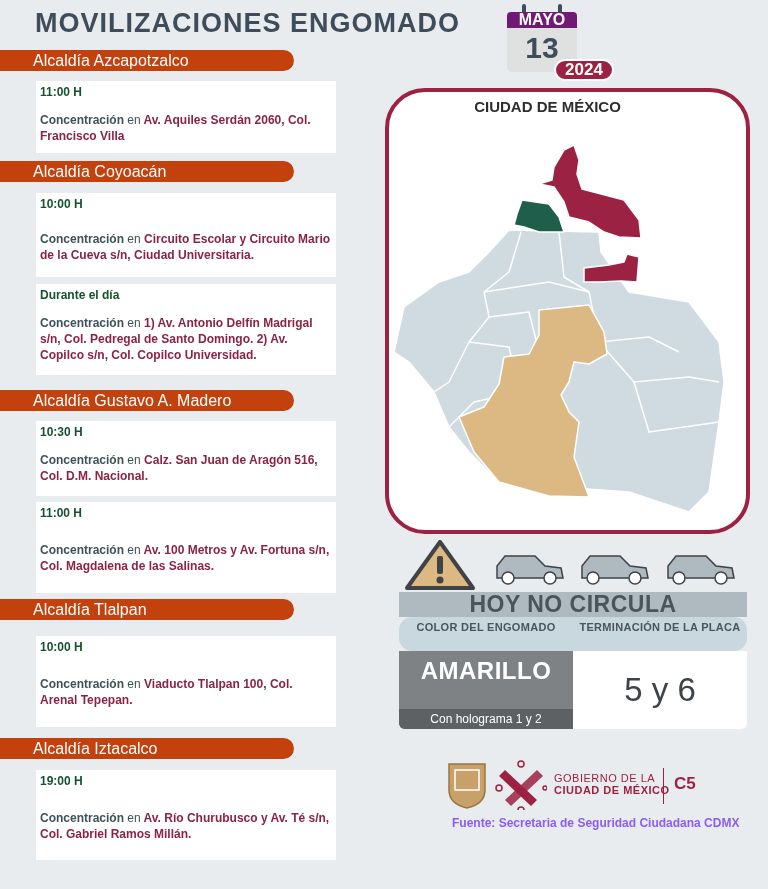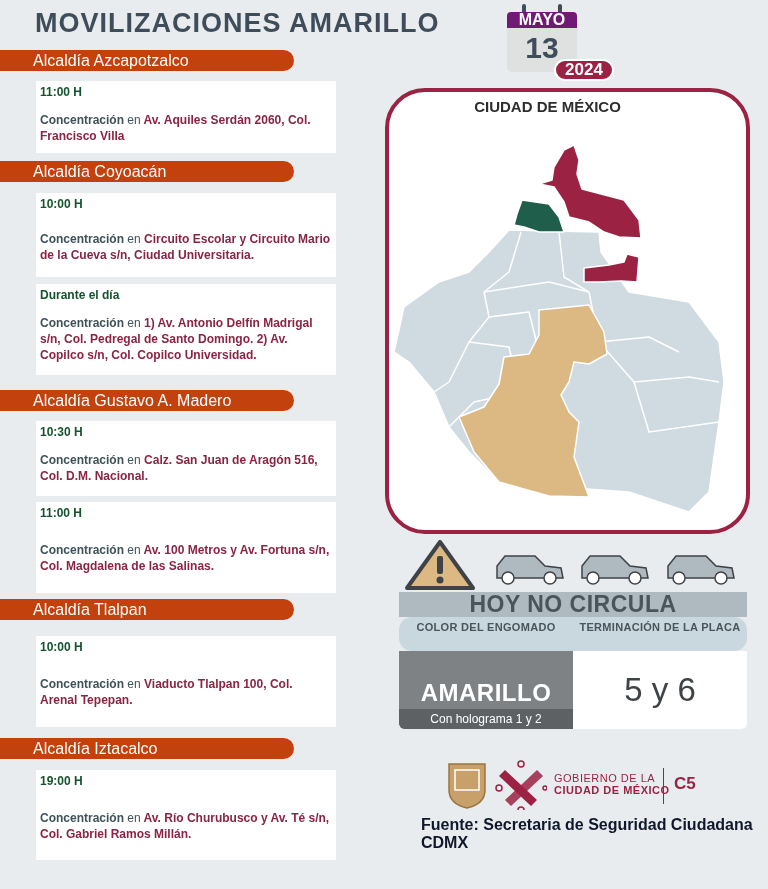--- a/index.html
+++ b/index.html
@@ -23,35 +23,35 @@
   .map-title { position: absolute; left: 0; right: 0; top: 6px; text-align: center; font-size: 15px; font-weight: bold; color: #2d2d2d; padding-right: 40px; }
   .map-svg { position: absolute; left: 0; top: 0; }
 
   .hnc-icons { position: absolute; left: 405px; top: 540px; }
   .hnc { position: absolute; left: 399px; top: 592px; width: 348px; height: 137px; border-radius: 0 0 6px 6px; overflow: hidden; }
   .hnc .h1 { height: 25px; background: #aeb9c0; color: #4a545b; font-size: 23px; font-weight: bold; text-align: center; line-height: 25px; letter-spacing: 0.5px; }
   .hnc .h2 { height: 34px; background: #c8d8de; display: flex; border-radius: 13px; }
   .hnc .h2 div { flex: 1; text-align: center; font-size: 11px; font-weight: bold; color: #4a545b; line-height: 13px; padding-top: 4px; letter-spacing: 0.3px; }
   .hnc .row { display: flex; height: 78px; }
   .hnc .left { width: 174px; background: #7e8285; position: relative; }
-  .hnc .left .color { color: #fff; font-size: 24px; font-weight: bold; text-align: center; padding-top: 28px; letter-spacing: 0.5px; }
+  .hnc .left .color { color: #fff; font-size: 24px; font-weight: bold; text-align: center; padding-top: 6px; letter-spacing: 0.5px; }
   .hnc .left .holo { position: absolute; bottom: 0; left: 0; right: 0; height: 20px; background: #5d6163; color: #fff; font-size: 12px; text-align: center; line-height: 20px; }
   .hnc .right { flex: 1; background: #fff; color: #3e4347; font-size: 33px; font-weight: normal; text-align: center; line-height: 78px; }
 
   .logos { position: absolute; left: 447px; top: 760px; width: 290px; height: 50px; }
   .gob-text { position: absolute; left: 107px; top: 12px; font-size: 11px; line-height: 12px; color: #9b2242; letter-spacing: 0.5px; }
   .gob-text .l2 { font-weight: bold; }
   .c5-sep { position: absolute; left: 216px; top: 8px; width: 1px; height: 36px; background: #9b2242; }
   .c5 { position: absolute; left: 227px; top: 14px; font-size: 17px; font-weight: bold; color: #9b2242; }
-  .source { position: absolute; left: 421px; top: 816px; font-size: 16px; font-weight: bold; color: #0f172a; }
+  .source { position: absolute; left: 452px; top: 816px; font-size: 12px; font-weight: bold; color: #8b5cf6; }
 </style>
 </head>
 <body>
 
-<div class="title">MOVILIZACIONES AMARILLO</div>
+<div class="title">MOVILIZACIONES ENGOMADO</div>
 
 <div class="alc-bar" style="top:50px">Alcaldía Azcapotzalco</div>
 <div class="card" style="top:81px;height:72px">
   <div class="time">11:00 H</div>
   <div class="desc" style="margin-top:13px"><span class="pre">Concentración</span> <span class="en">en</span> <span>Av. Aquiles Serdán 2060, Col. Francisco Villa</span></div>
 </div>
 
 <div class="alc-bar" style="top:161px">Alcaldía Coyoacán</div>
 <div class="card" style="top:193px;height:84px">
   <div class="time">10:00 H</div>

